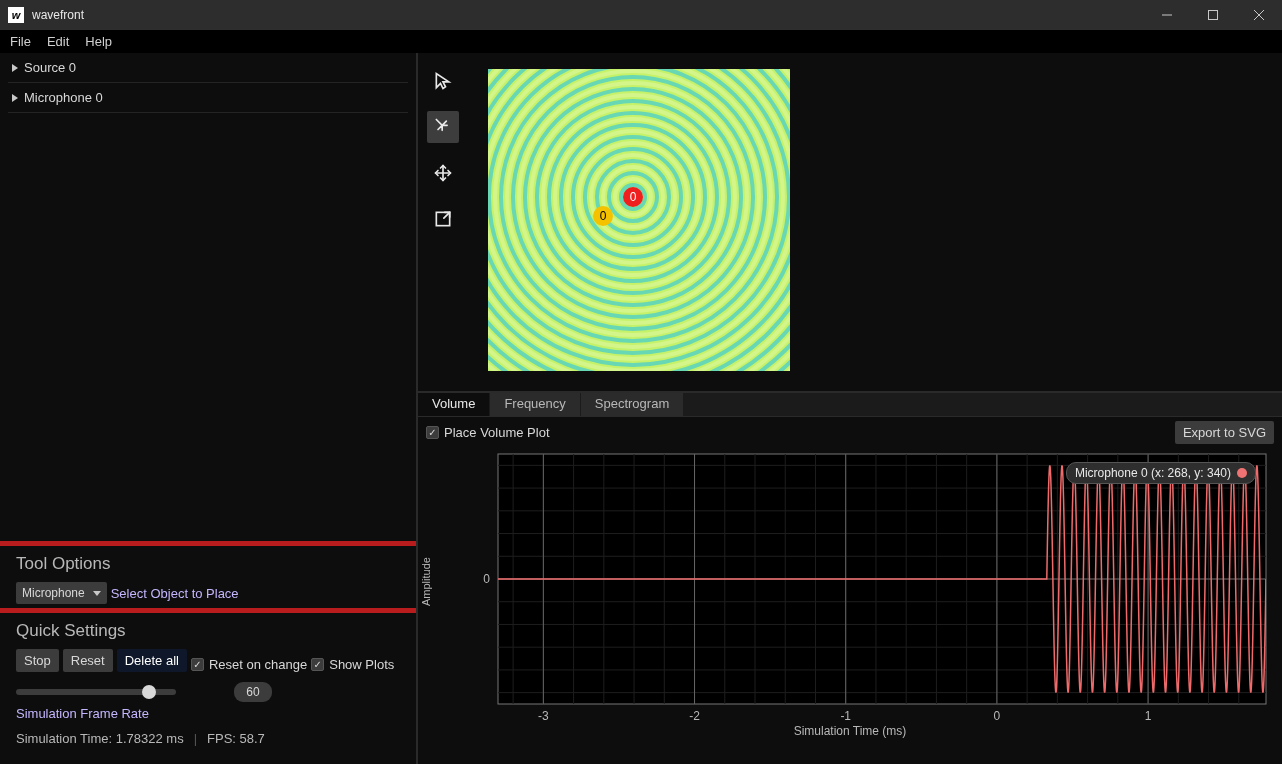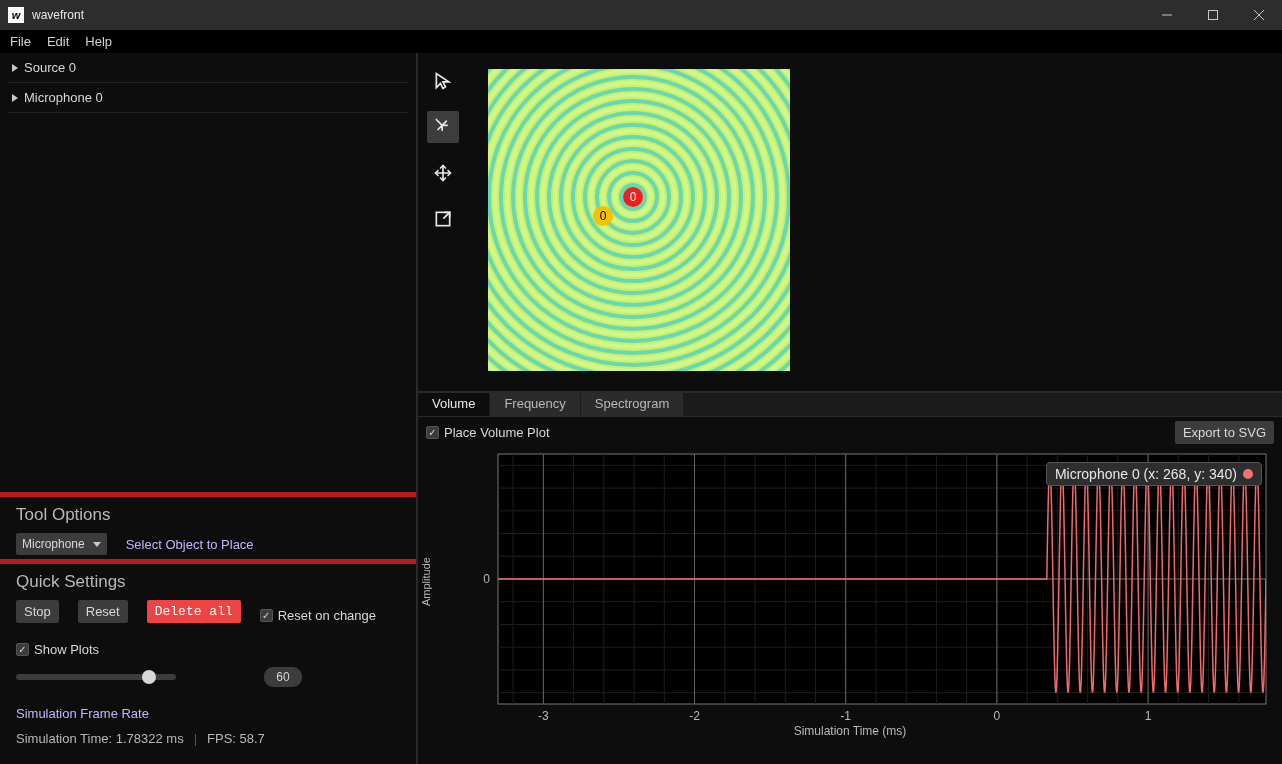--- a/index.html
+++ b/index.html
@@ -99,21 +99,21 @@
 .panel {
   padding: 8px 16px 4px 16px;
   border-top: 5px solid #b91c1c;
 }
 .panel h3 {
   font-weight: normal;
   font-size: 17px;
   color: #b8b8b8;
   margin-bottom: 8px;
 }
-.row { display: flex; align-items: center; gap: 19px; flex-wrap: wrap; }
+.row { display: flex; align-items: center; gap: 4px; flex-wrap: wrap; }
 
 .dropdown {
   background: #3c3c3c;
   border: none;
   padding: 4px 6px;
   color: #d8d8d8;
   font-size: 12px;
   display: flex;
   align-items: center;
   gap: 8px;
@@ -128,21 +128,21 @@
 .hint { color: #c4b5fd; font-size: 13px; }
 
 .btn {
   background: #3c3c3c;
   border: none;
   padding: 4px 8px;
   color: #d8d8d8;
   border-radius: 2px;
   font-size: 13px;
 }
-.btn.danger { background: #ef4444; color: #fff; font-family: Liberation Mono, monospace; }
+.btn.danger { background: #0f172a; color: #fff; }
 
 .chk {
   width: 13px; height: 13px;
   background: #3c3c3c;
   border: 1px solid #555;
   display: inline-flex;
   align-items: center;
   justify-content: center;
   font-size: 10px;
   color: #d8d8d8;
@@ -266,30 +266,30 @@
 
 .plot-wrap {
   flex: 1;
   position: relative;
   padding: 0 8px 8px 8px;
 }
 .plot-wrap svg { display:block; }
 .legend {
   position: absolute;
   top: 14px;
-  right: 20px;
+  right: 26px;
   background: #2e2e2e;
   border: 1px solid #555;
-  border-radius: 4px;
+  border-radius: 10px;
   padding: 3px 8px;
   display: flex;
   align-items: center;
   gap: 6px;
   color: #e8e8e8;
-  font-size: 14px;
+  font-size: 12px;
 }
 .legend .dot { width: 10px; height: 10px; border-radius: 50%; background: #ef7373; }
 
 .axis-label-y {
   position:absolute;
   left: 8px;
   top: 50%;
   transform: translateY(-50%) rotate(-90deg);
   transform-origin: left center;
   font-size: 11px;

